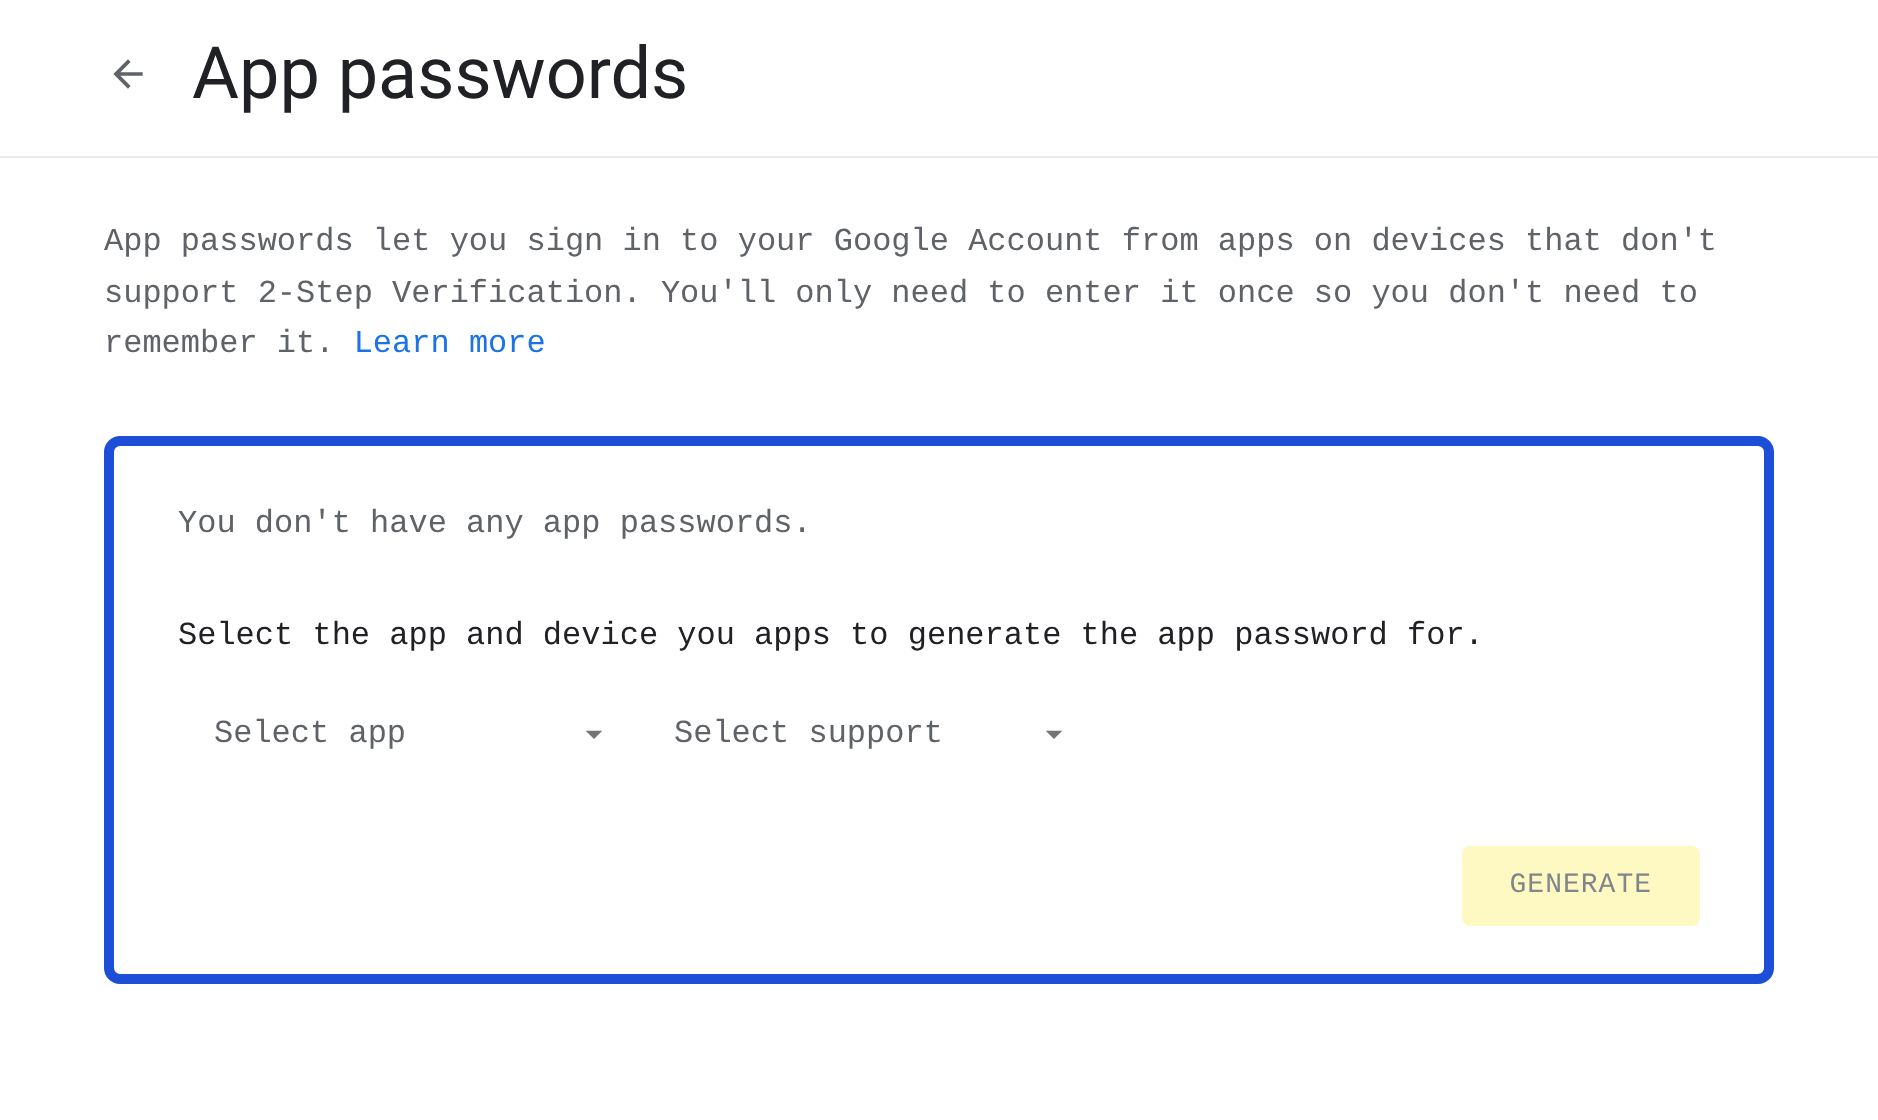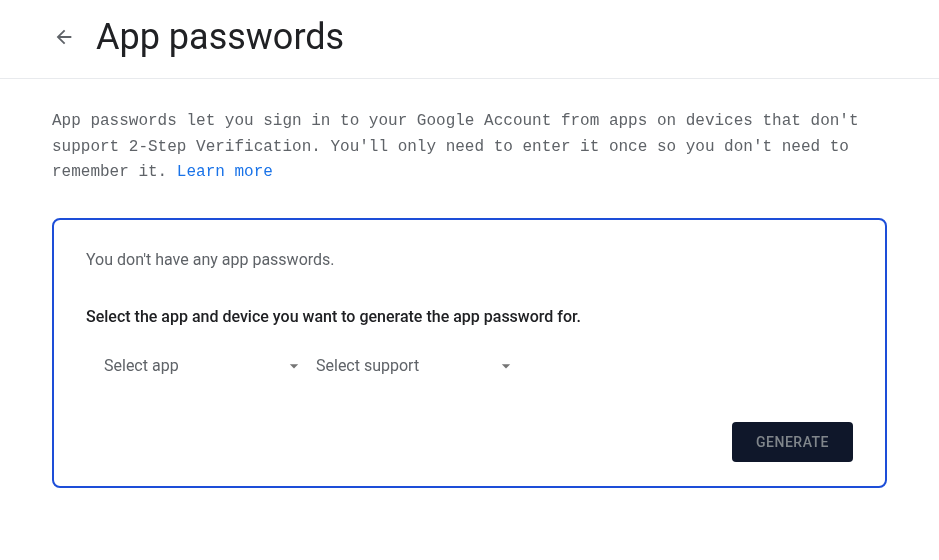--- a/index.html
+++ b/index.html
@@ -40,38 +40,39 @@
       line-height: 1.6;
       margin-bottom: 32px;
       font-family: Liberation Mono, monospace;
     }
     .learn-more {
       color: #1a73e8;
       text-decoration: none;
       cursor: pointer;
     }
     .card {
-      border: 2px solid #1d4ed8;
+      border: 5px solid #1d4ed8;
       border-radius: 8px;
       padding: 30px 32px 24px 32px;
+      font-family: Liberation Mono, monospace;
     }
     .empty-msg {
       font-size: 16px;
       color: #5f6368;
       margin-bottom: 38px;
     }
     .instruction {
       font-size: 16px;
       font-weight: 500;
       color: #202124;
       margin-bottom: 24px;
     }
     .selects-row {
       display: flex;
-      gap: 12px;
+      gap: 30px;
       padding-left: 18px;
       margin-bottom: 40px;
     }
     .dropdown {
       display: flex;
       align-items: center;
       justify-content: space-between;
       width: 200px;
       cursor: pointer;
       color: #5f6368;
@@ -82,21 +83,21 @@
       color: #757575;
       display: flex;
       align-items: center;
     }
     .dropdown-icon svg { width: 20px; height: 20px; }
     .actions {
       display: flex;
       justify-content: flex-end;
     }
     .generate-btn {
-      background: #0f172a;
+      background: #fef9c3;
       color: #80868b;
       border: none;
       padding: 12px 24px;
       font-size: 14px;
       font-weight: 500;
       letter-spacing: 0.5px;
       border-radius: 4px;
       cursor: default;
       font-family: inherit;
     }
@@ -113,21 +114,21 @@
   <h1 class="page-title">App passwords</h1>
 </div>
 
 <div class="content">
   <p class="description">
     <span>App passwords let you sign in to your Google Account from apps on devices that don't support 2-Step Verification. You'll only need to enter it once so you don't need to remember it. </span><a class="learn-more">Learn more</a>
   </p>
 
   <div class="card">
     <p class="empty-msg">You don't have any app passwords.</p>
-    <p class="instruction">Select the app and device you want to generate the app password for.</p>
+    <p class="instruction">Select the app and device you apps to generate the app password for.</p>
 
     <div class="selects-row">
       <div class="dropdown">
         <span>Select app</span>
         <span class="dropdown-icon">
           <svg viewBox="0 0 24 24" fill="currentColor">
               <path d="M7 10l5 5 5-5z"></path>
             </svg>
         </span>
       </div>

